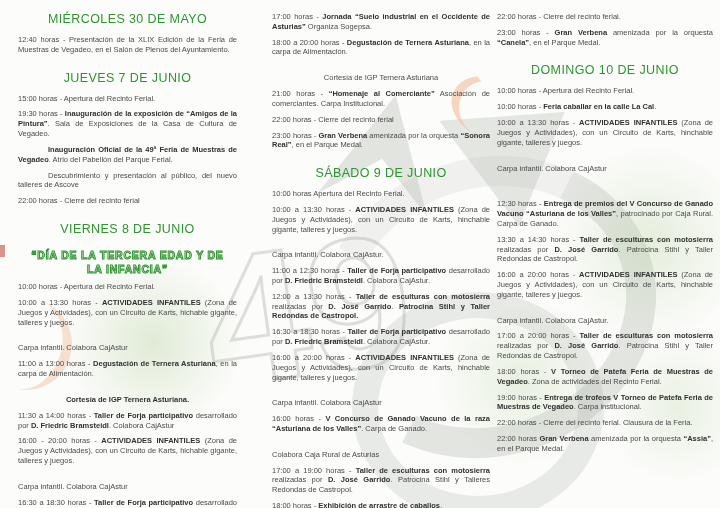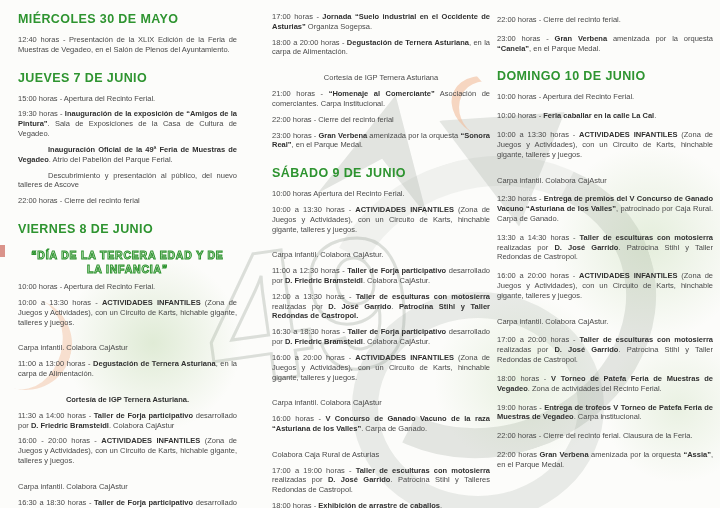--- a/index.html
+++ b/index.html
@@ -30,33 +30,33 @@
   .wm-p1{left:450px;top:78px;width:70px;height:56px;border-radius:50%;border-left:9px solid rgba(242,188,155,.6);
     border-top:4px solid transparent;transform:rotate(25deg);}
   .wm-p2{left:-20px;top:298px;width:82px;height:92px;border-radius:50%;border-right:10px solid rgba(242,188,155,.45);transform:rotate(15deg);}
   .wm-red{left:0;top:245px;width:5px;height:12px;background:rgba(190,60,45,.55);}
   
   .col{position:absolute;top:6px;}
   #col1{left:18px;width:219px;}
   #col2{left:272px;width:218px;}
   #col3{left:497px;width:216px;}
   .heading{
-    font-size:12.5px;font-weight:bold;text-align:left;letter-spacing:.4px;
+    font-size:12.5px;font-weight:normal;text-align:center;letter-spacing:.4px;
     color:var(--heading_green,#2e9430);margin:16px 0 9px;
   }
   .col .heading:first-child{margin-top:6px;}
   .subheading{
     font-size:10.5px;font-weight:800;text-align:center;letter-spacing:.8px;line-height:1.3;
     color:var(--heading_green,#2e9430);
     -webkit-text-fill-color:#f0f7e8;
     -webkit-text-stroke:1px var(--heading_green,#2e9430);
     margin:13px 4px 6px;
   }
   .entry{font-size:7.5px;line-height:1.31;text-align:justify;margin:6px 0 0;}
-  #col3 .entry{margin-top:9px;}
+  #col3 .entry{}
   .entry.tight,#col3 .entry.tight{margin-top:16px;}
   .entry.center{text-align:center;}
   .entry.indent{text-indent:30px;}
   .entry.gap-large{margin-top:26px;}
   .entry .b{font-weight:bold;color:var(--bold_text,#303030);}
 </style>
 </head>
 <body>
 
 <div class="page">

